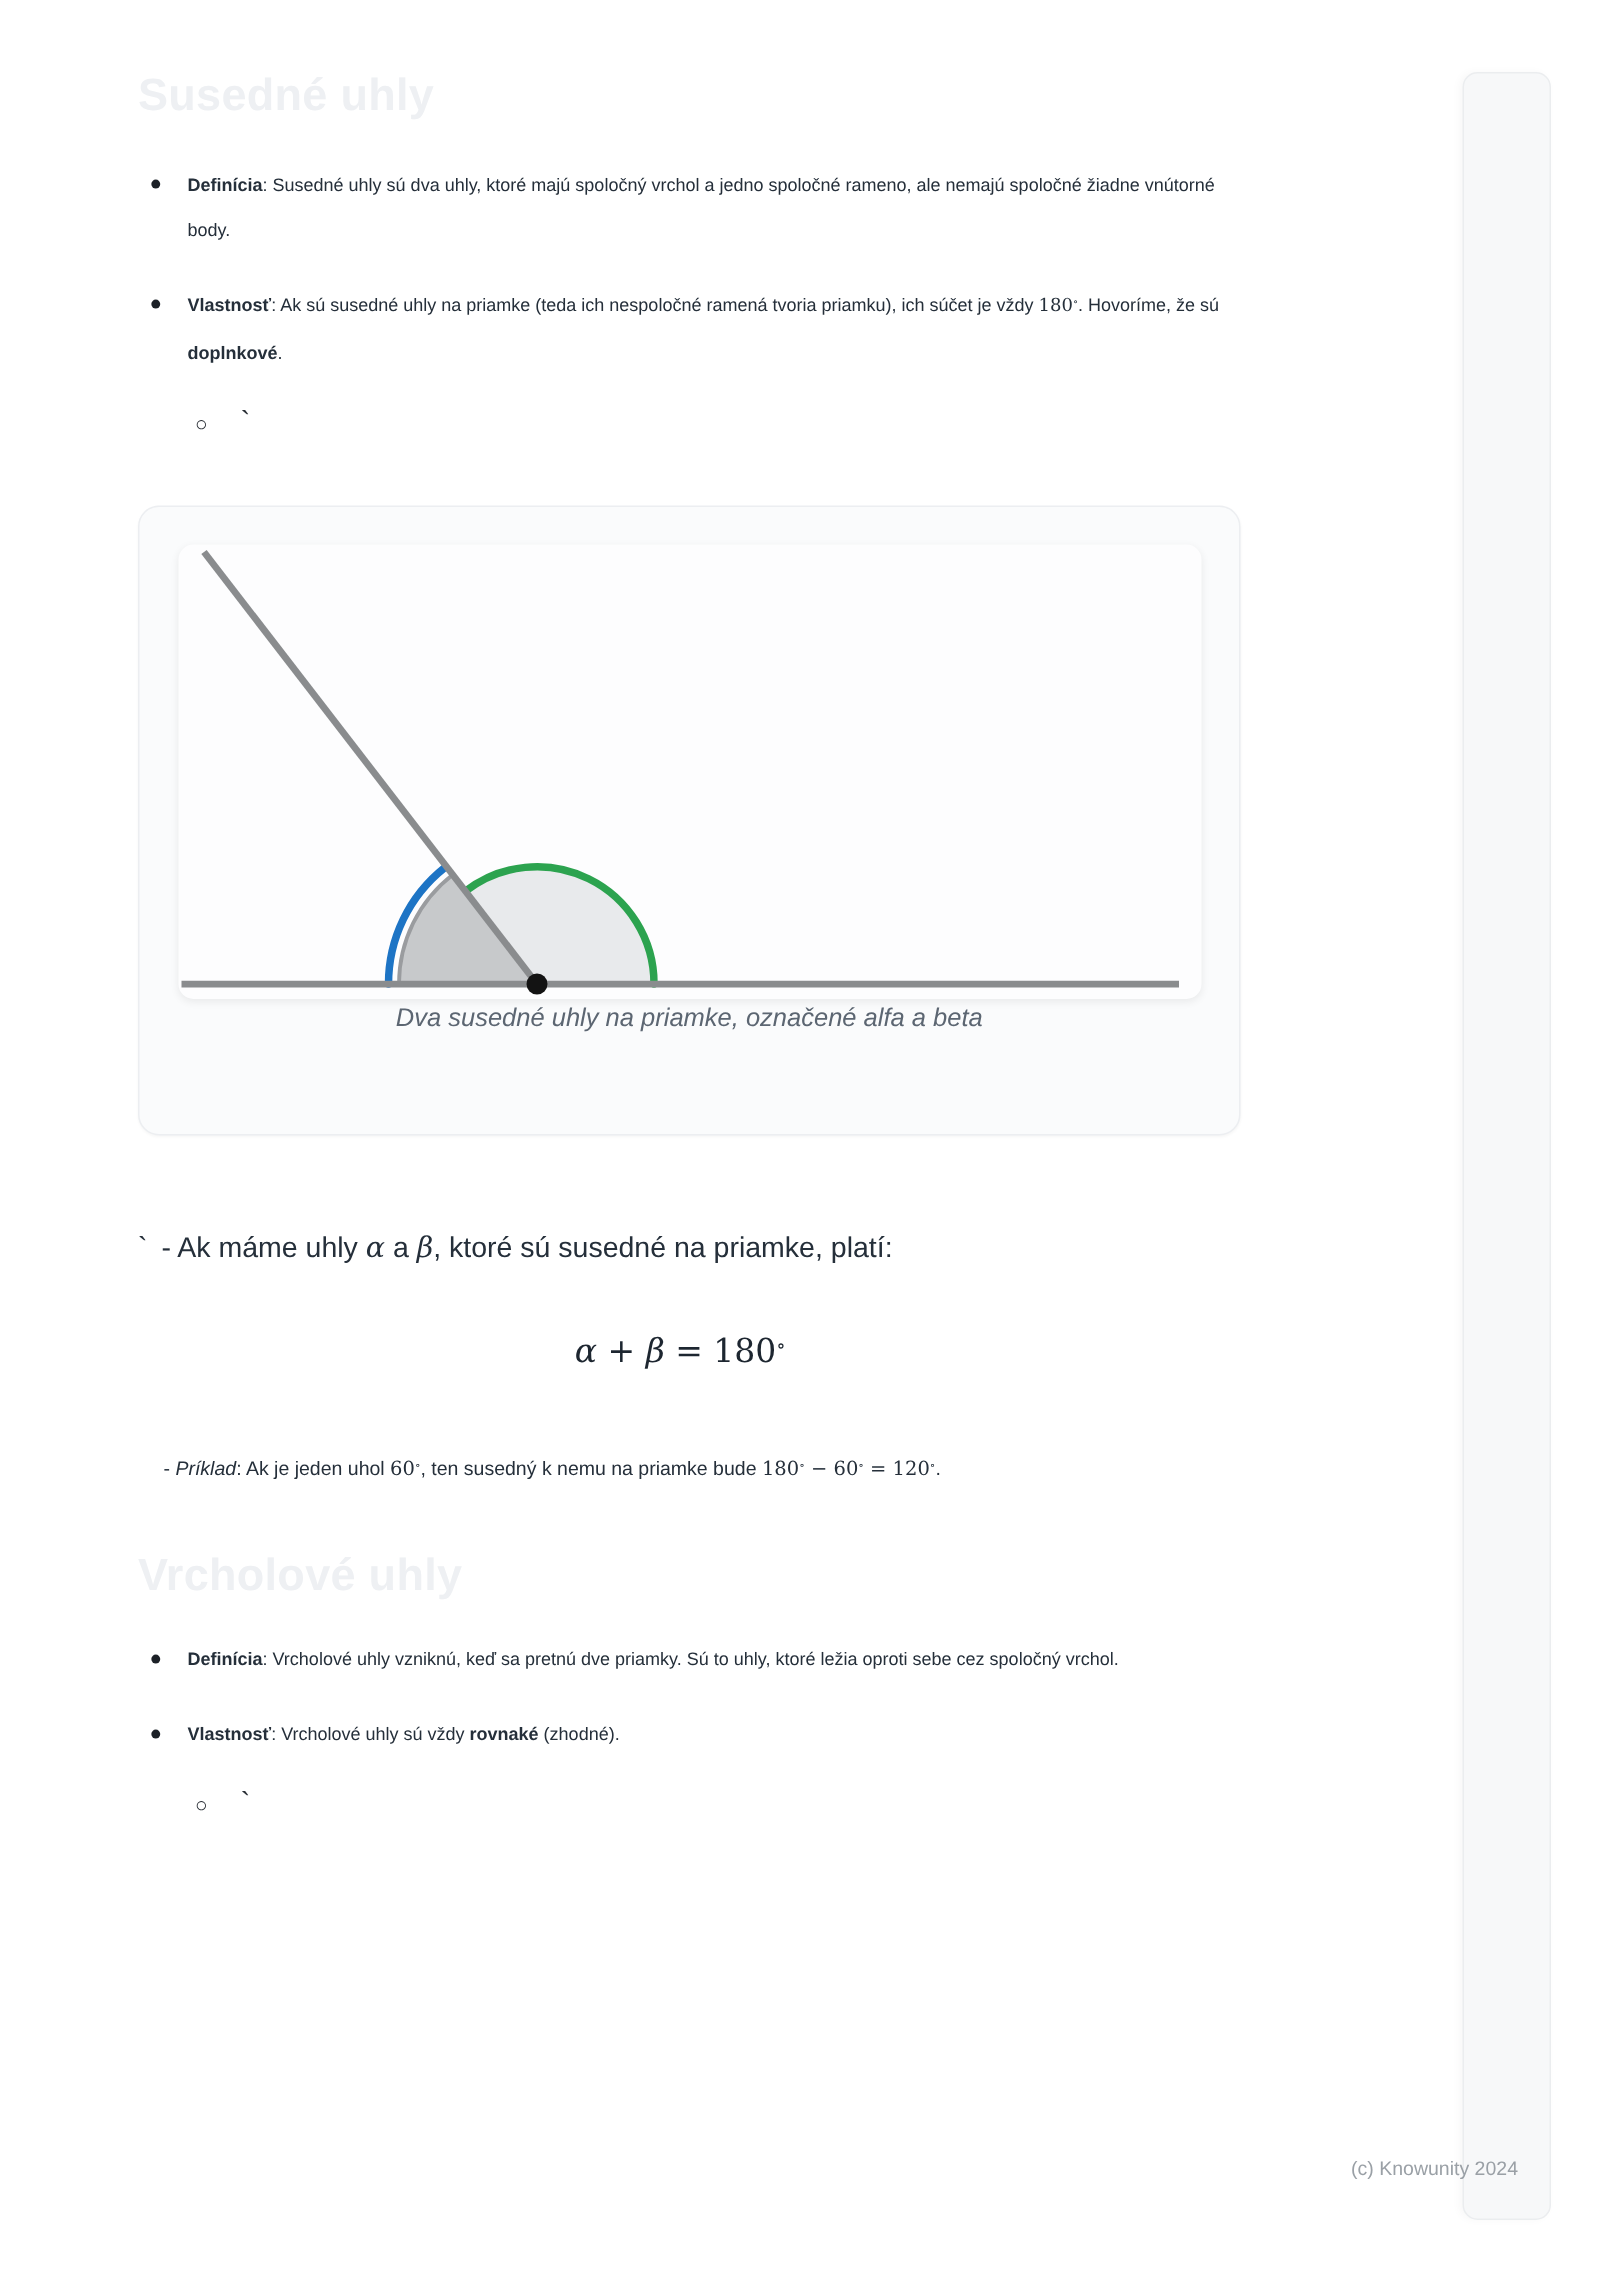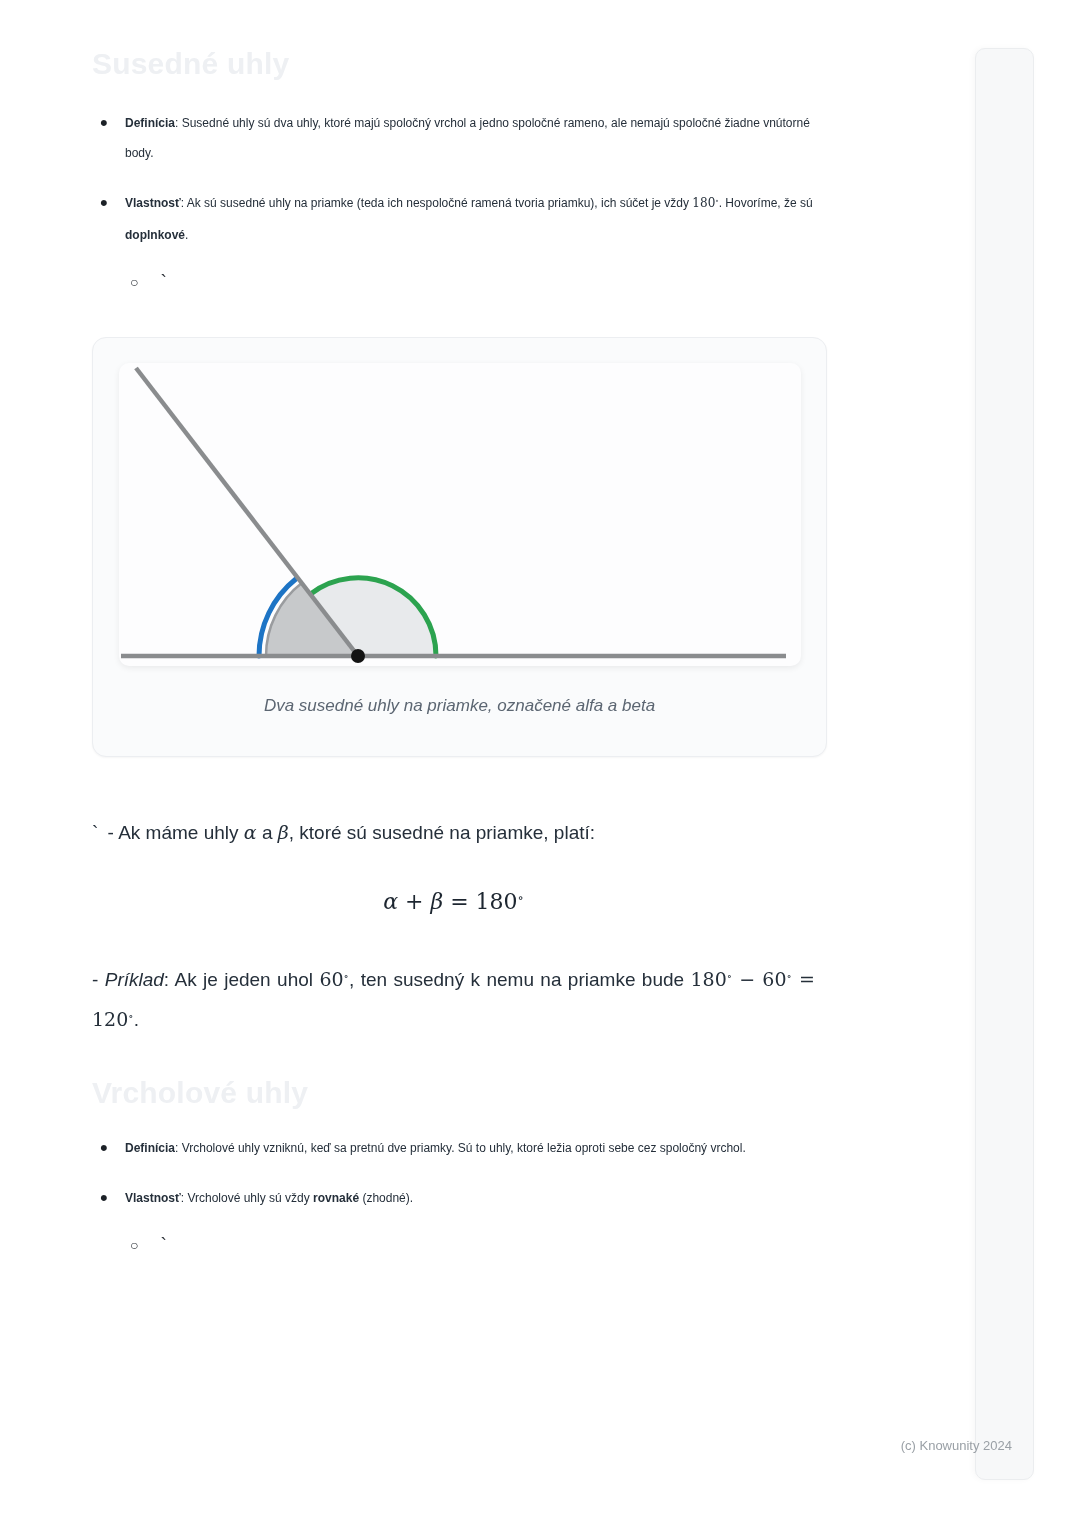--- a/index.html
+++ b/index.html
@@ -50,34 +50,34 @@
     margin-top:43px; width:735px; height:420px; box-sizing:border-box;
     background:#fafbfc; border:1px solid #eceef1; border-radius:14px;
     box-shadow:0 1px 2px rgba(0,0,0,0.04);
   }
   .fig-panel {
     margin:25px auto 0 auto; width:682px; height:303px; background:#fdfdfe;
     border-radius:10px; overflow:hidden;
     box-shadow:0 2px 6px rgba(0,0,0,0.07);
   }
   .fig-caption {
-    margin-top:27px; text-align:center; font-style:italic;
+    text-align:center; font-style:italic;
     font-size:17px; line-height:26px; color:#5c6672;
   }
 
   .rule-line { margin:60px 0 0 0; font-size:19px; line-height:30px; }
   .rule-line .tick { margin-right:4px; }
 
   .equation {
     margin:40px 0 0 0; text-align:center; font-size:22px; line-height:28px;
     color:#1d2630;
   }
 
   .example {
-    margin:42px 0 0 0; font-size:19px; line-height:36px; text-align:justify;
+    margin:42px 0 0 17px; font-size:13px; line-height:36px; text-align:justify;
   }
   .example .lbl { font-style:italic; }
 
   .footer-note {
     position:absolute; top:1437px; right:68px; font-size:13px; line-height:18px;
     color:#9aa0a6;
   }
 </style>
 </head>
 <body>

